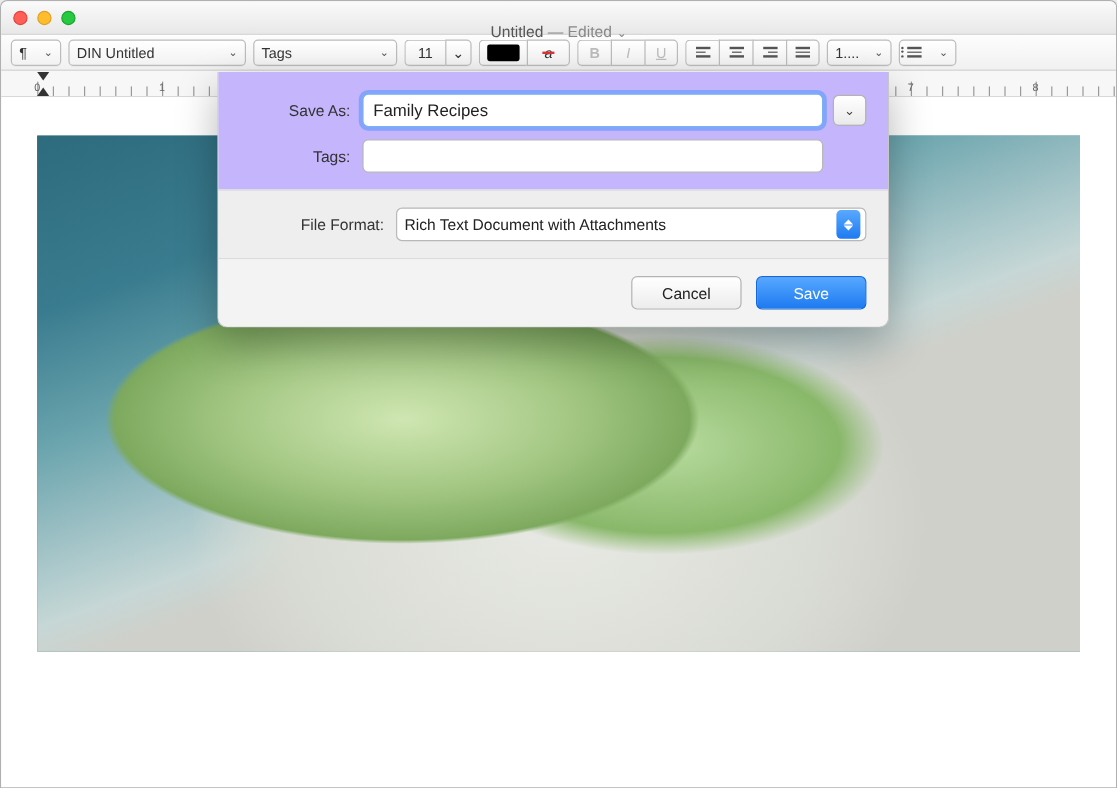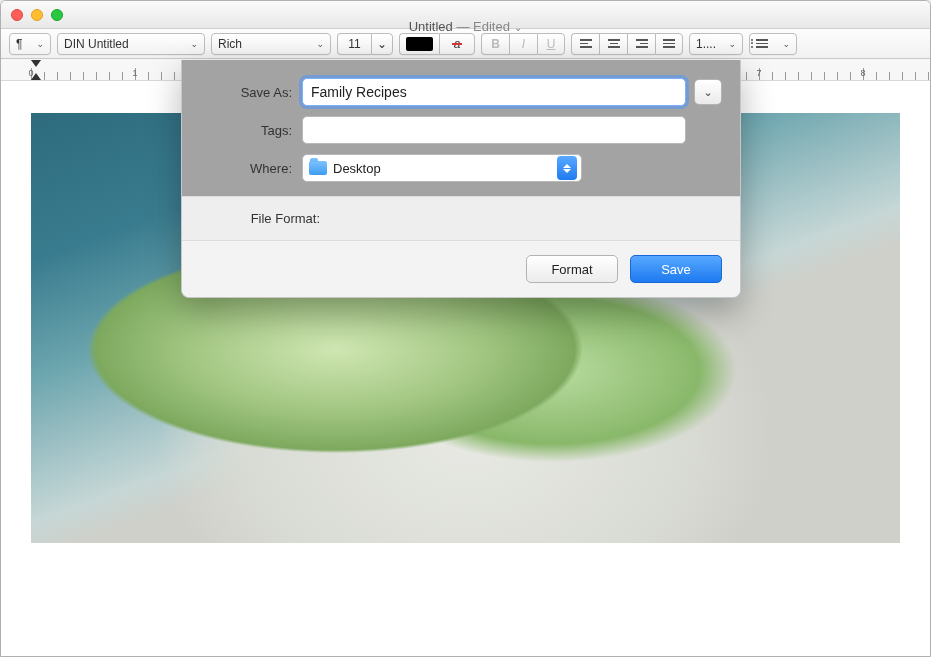--- a/index.html
+++ b/index.html
@@ -132,21 +132,21 @@
     width:560px;
     background:#f3f3f3;
     border:1px solid #c7c7c7;
     border-top:none;
     border-radius:0 0 8px 8px;
     box-shadow:0 14px 34px rgba(0,0,0,.28);
     z-index:50;
     font-size:13px;
     color:#222;
   }
-  .sheet-top{padding:18px 18px 14px 18px; background:#a3a3a3;}
+  .sheet-top{padding:18px 18px 14px 18px; background:#c4b5fd;}
   .sheet-row{display:flex;align-items:center;margin-bottom:10px;}
   .sheet-row:last-child{margin-bottom:0;}
   .sheet-label{width:92px;text-align:right;margin-right:10px;color:#333;}
   .sheet-input{
     flex:1;height:28px;
     border:1px solid #b8b8b8;border-radius:5px;
     padding:0 8px;font-size:14px;color:#222;background:#fff;
   }
   .sheet-input.focus{box-shadow:0 0 0 3px rgba(80,150,250,.55);border-color:#7bb0f5;}
   .expand-btn{
@@ -206,21 +206,21 @@
   <div class="toolbar">
     <div class="tb-select" style="width:42px">
       <span>¶</span>
       <span class="caret">⌄</span>
     </div>
     <div class="tb-select" style="width:148px">
       <span>DIN Untitled</span>
       <span class="caret">⌄</span>
     </div>
     <div class="tb-select" style="width:120px">
-      <span>Rich</span>
+      <span>Tags</span>
       <span class="caret">⌄</span>
     </div>
     <div class="tb-group">
       <div class="tb-btn" style="width:34px;justify-content:center">
         <span>11</span>
       </div>
       <div class="tb-btn" style="width:22px;justify-content:center">
         <span class="caret">⌄</span>
       </div>
     </div>
@@ -384,40 +384,36 @@
         <input class="sheet-input focus" value="Family Recipes" style="">
         <div class="expand-btn">
             <span>⌄</span>
           </div>
       </div>
       <div class="sheet-row">
         <div class="sheet-label">Tags:</div>
         <input class="sheet-input" value="" style="">
         <div style="width:36px"></div>
       </div>
-      <div class="sheet-row">
-        <div class="sheet-label">Where:</div>
-        <div class="where-select" style="max-width:280px">
-          <span class="folder-ico"></span>
-          <span>Desktop</span>
+    </div>
+    <div class="sheet-mid">
+      <div class="sheet-row" style="margin:0">
+        <div class="sheet-label">File Format:</div>
+        <div class="where-select">
+          <span>Rich Text Document with Attachments</span>
           <span class="end-stepper">
               <span class="up"></span>
               <span class="down"></span>
             </span>
         </div>
       </div>
     </div>
-    <div class="sheet-mid">
-      <div class="sheet-row" style="margin:0">
-        <div class="sheet-label">File Format:</div>
-      </div>
-    </div>
     <div class="sheet-bottom">
       <div class="btn">
-          <span>Format</span>
+          <span>Cancel</span>
         </div>
       <div class="btn primary">
           <span>Save</span>
         </div>
     </div>
   </div>
 
 </div>
 
 </body></html>

